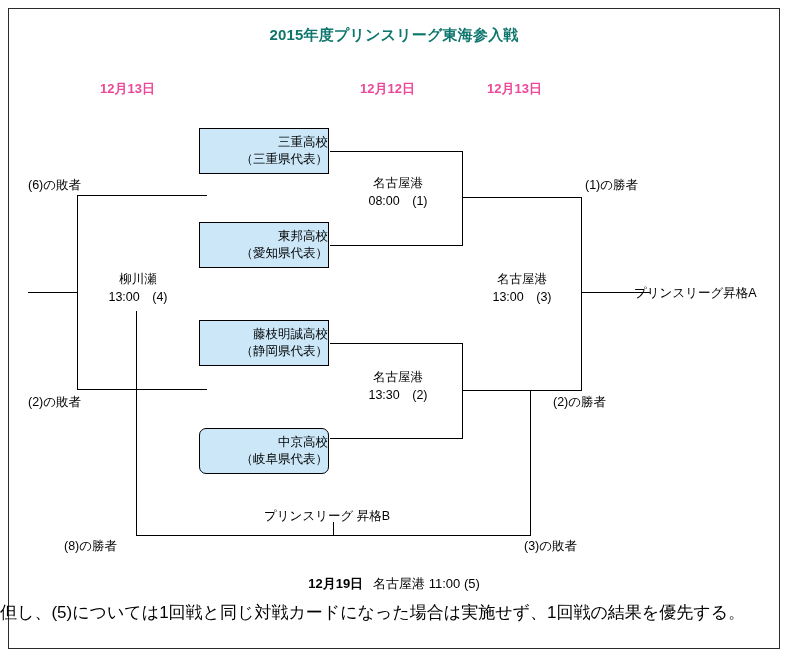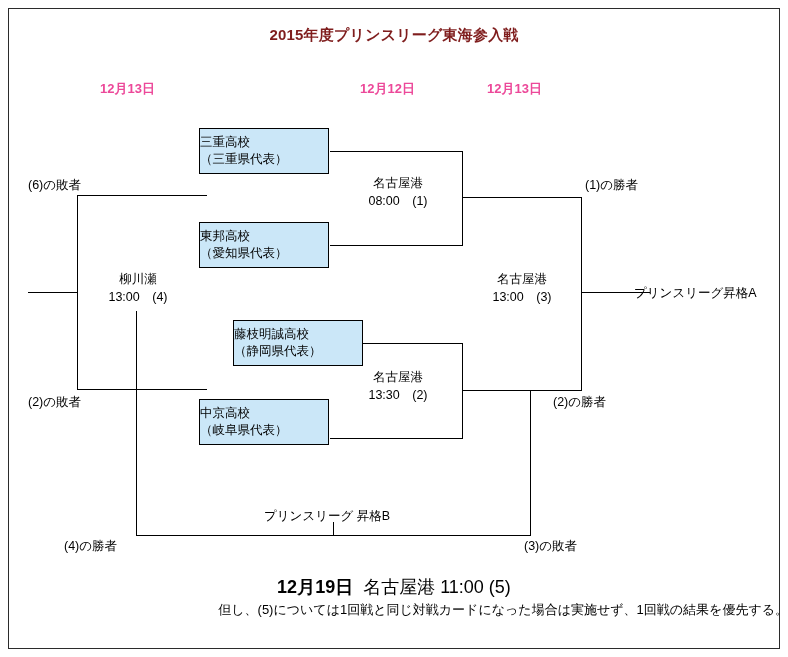--- a/index.html
+++ b/index.html
@@ -26,42 +26,42 @@
     height: 641px;
     border: 1px solid #2b2b2b;
     box-sizing: border-box;
   }
   .title {
     position: absolute;
     left: 0;
     top: 26px;
     width: 788px;
     text-align: center;
-    color: #7f1d1d;
+    color: #0f766e;
     font-size: 15px;
     font-weight: bold;
     letter-spacing: 0.2px;
   }
   .date-hdr {
     position: absolute;
     font-size: 13px;
     font-weight: bold;
     color: #ec4899;
     white-space: nowrap;
   }
   .team-box {
     position: absolute;
     width: 130px;
     height: 46px;
     background: #cbe7f8;
     border: 1px solid #000000;
     box-sizing: border-box;
     display: flex;
     flex-direction: column;
-    align-items: flex-start;
+    align-items: flex-end;
     justify-content: center;
     font-size: 12.5px;
     line-height: 1.35;
     color: #000;
     white-space: nowrap;
   }
   .match {
     position: absolute;
     text-align: center;
     font-size: 12.5px;
@@ -74,32 +74,32 @@
     font-size: 12.5px;
     color: #000;
     white-space: nowrap;
   }
   .foot-main {
     position: absolute;
     left: 0;
     top: 575px;
     width: 788px;
     text-align: center;
-    font-size: 18px;
+    font-size: 13px;
     color: #000;
     white-space: nowrap;
   }
   .foot-main b { font-weight: bold; }
   .foot-sub {
     position: absolute;
     left: 0;
     top: 601px;
     width: 788px;
-    text-align: right;
-    font-size: 13px;
+    text-align: left;
+    font-size: 17px;
     color: #000;
     white-space: nowrap;
   }
   .ln {
     position: absolute;
     background: #000000;
   }
   .promoB {
     position: absolute;
     font-size: 12.5px;
@@ -151,25 +151,25 @@
   <div class="ln" style="left:333px; top:522px; width:1px; height:14px;"></div>
 
   <div class="team-box" style="left:199px; top:128px;">
     <span>三重高校</span>
     <span>（三重県代表）</span>
   </div>
   <div class="team-box" style="left:199px; top:222px;">
     <span>東邦高校</span>
     <span>（愛知県代表）</span>
   </div>
-  <div class="team-box" style="left:199px; top:320px;margin-left:34px;">
+  <div class="team-box" style="left:199px; top:320px;">
     <span>藤枝明誠高校</span>
     <span>（静岡県代表）</span>
   </div>
-  <div class="team-box" style="left:199px; top:399px;">
+  <div class="team-box" style="left:199px; top:428px;border-radius:7px;">
     <span>中京高校</span>
     <span>（岐阜県代表）</span>
   </div>
 
   <div class="match" style="left:338px; top:174px; width:120px;">
     <div>名古屋港</div>
     <div>08:00　(1)</div>
   </div>
   <div class="match" style="left:338px; top:368px; width:120px;">
     <div>名古屋港</div>
@@ -181,21 +181,21 @@
   </div>
   <div class="match" style="left:78px; top:270px; width:120px;">
     <div>柳川瀬</div>
     <div>13:00　(4)</div>
   </div>
 
   <div class="note" style="left:28px; top:177px;">(6)の敗者</div>
   <div class="note" style="left:28px; top:394px;">(2)の敗者</div>
   <div class="note" style="left:553px; top:177px;margin-left:32px;">(1)の勝者</div>
   <div class="note" style="left:553px; top:394px;">(2)の勝者</div>
-  <div class="note" style="left:64px; top:538px;">(4)の勝者</div>
+  <div class="note" style="left:64px; top:538px;">(8)の勝者</div>
   <div class="note" style="left:524px; top:538px;">(3)の敗者</div>
   <div class="note" style="left:634px; top:285px;">プリンスリーグ昇格A</div>
   <div class="promoB" style="left:264px; top:508px;">プリンスリーグ 昇格B</div>
 
   <div class="foot-main">
     <b>12月19日</b><span style="display:inline-block;width:10px"></span><span>名古屋港  11:00  (5)</span>
   </div>
   <div class="foot-sub">但し、(5)については1回戦と同じ対戦カードになった場合は実施せず、1回戦の結果を優先する。</div>
 </div>
 

